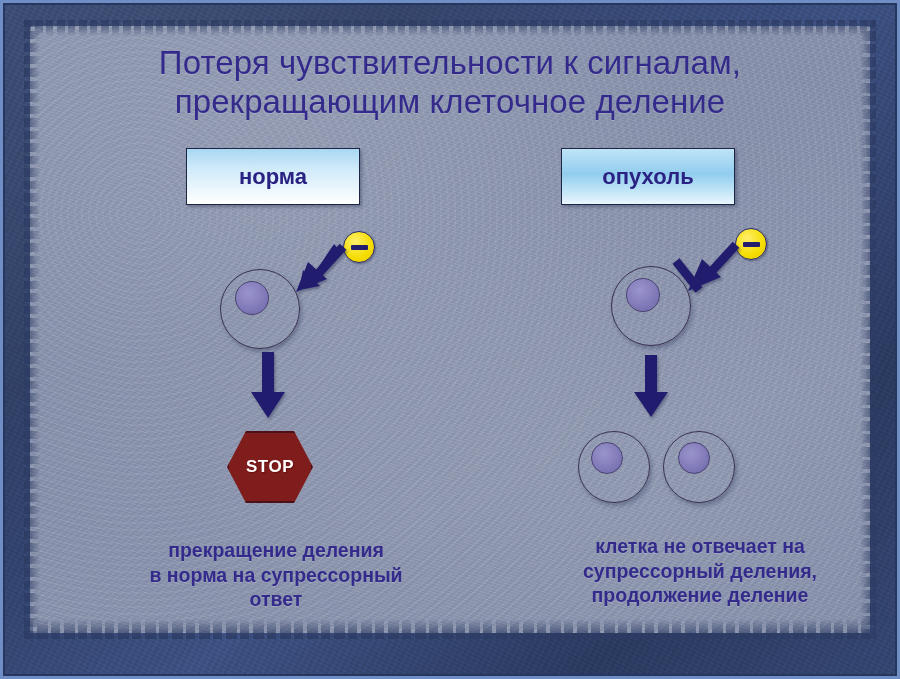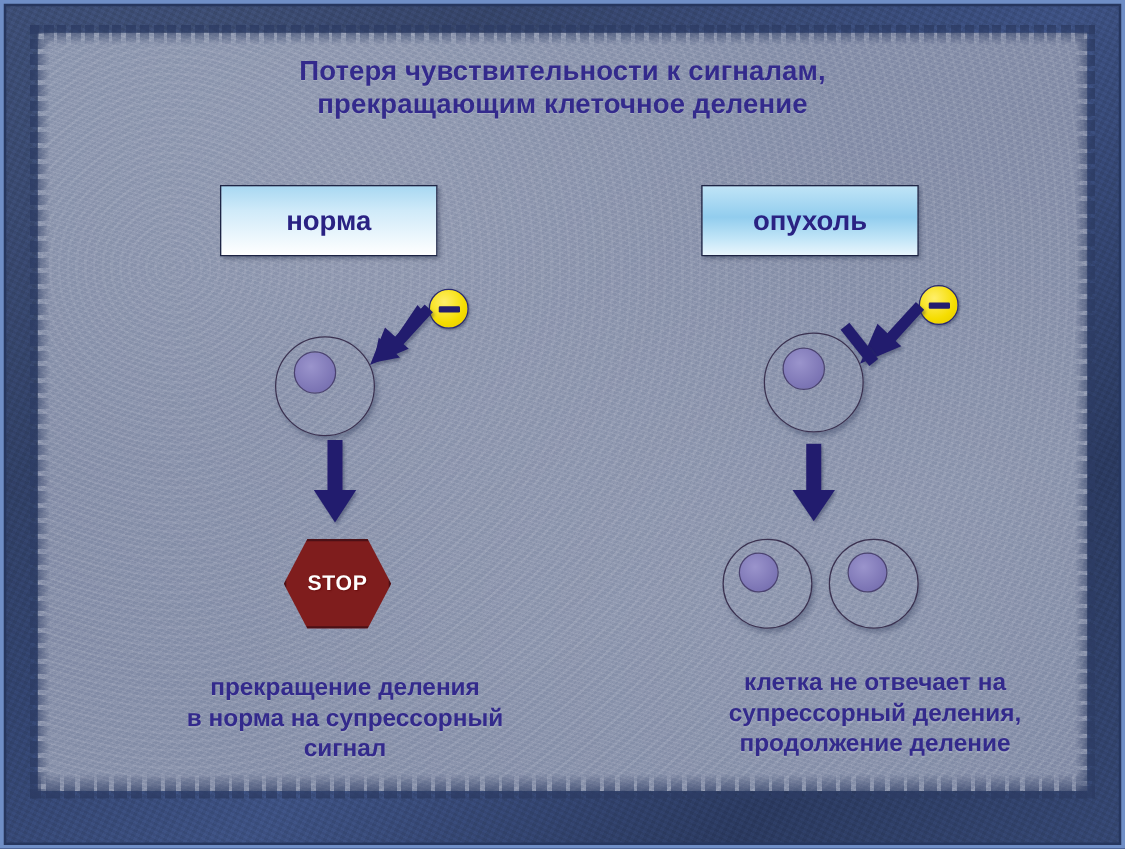--- a/index.html
+++ b/index.html
@@ -55,31 +55,31 @@
     background:linear-gradient(to right, rgba(45,60,100,.85), rgba(45,60,100,0));
     -webkit-mask-image:repeating-linear-gradient(0deg,#000 0 8px,transparent 8px 12px,#000 12px 21px,transparent 21px 25px);}
   .tear.r{right:24px;top:20px;bottom:40px;width:16px;
     background:linear-gradient(to left, rgba(45,60,100,.85), rgba(45,60,100,0));
     -webkit-mask-image:repeating-linear-gradient(0deg,#000 0 10px,transparent 10px 14px,#000 14px 23px,transparent 23px 26px);}
 
   .layer{position:absolute;inset:0;z-index:20;}
 
   
   .title{position:absolute;left:60px;top:44px;width:780px;
-    text-align:center;color:#332a8c;font-weight:bold;font-size:22px;
+    text-align:center;color:#332a8c;font-weight:normal;font-size:33px;
     line-height:1.18;letter-spacing:.1px;
     text-shadow:0 1px 0 rgba(255,255,255,.18);}
   .title .l2{display:block;}
 
   
   .hbox{position:absolute;height:55px;border:1.5px solid #1d2444;
         display:flex;align-items:center;justify-content:center;
         color:#2a2283;font-weight:bold;font-size:22px;
         box-shadow:2px 2px 3px rgba(30,40,70,.35);}
-  .hbox.norm{left:176px;top:148px;width:172px;
+  .hbox.norm{left:186px;top:148px;width:172px;
         background:linear-gradient(to bottom,#a8d8f2 0%,#cfeaf9 35%,#ffffff 100%);}
   .hbox.tum{left:561px;top:148px;width:172px;
         background:linear-gradient(to bottom,#bfe4f7 0%,#92cdee 45%,#bfe4f7 75%,#e9f6fd 100%);}
 
   
   .minus{position:absolute;width:30px;height:30px;border-radius:50%;
     background:radial-gradient(circle at 38% 32%,#ffef6b,#f5dd00 60%,#e3c700 100%);
     border:1.5px solid #2a2a6e;
     display:flex;align-items:center;justify-content:center;
     box-shadow:1px 1px 2px rgba(25,35,70,.45);}
@@ -214,21 +214,21 @@
     <g filter="url(#dsh)">
       <rect x="645" y="355" width="12" height="42" fill="#241d6e"></rect>
       <path d="M 634 392 L 668 392 L 651 417 Z" fill="#241d6e"></path>
     </g>
   </svg>
 
   <div class="layer">
     <div class="cap left">
       <span>прекращение деления</span>
       <span>в норма на супрессорный</span>
-      <span>сигнал</span>
+      <span>ответ</span>
     </div>
     <div class="cap right">
       <span>клетка не отвечает на</span>
       <span>супрессорный деления,</span>
       <span>продолжение деление</span>
     </div>
   </div>
 
   <div class="rim"></div>
 </div>

